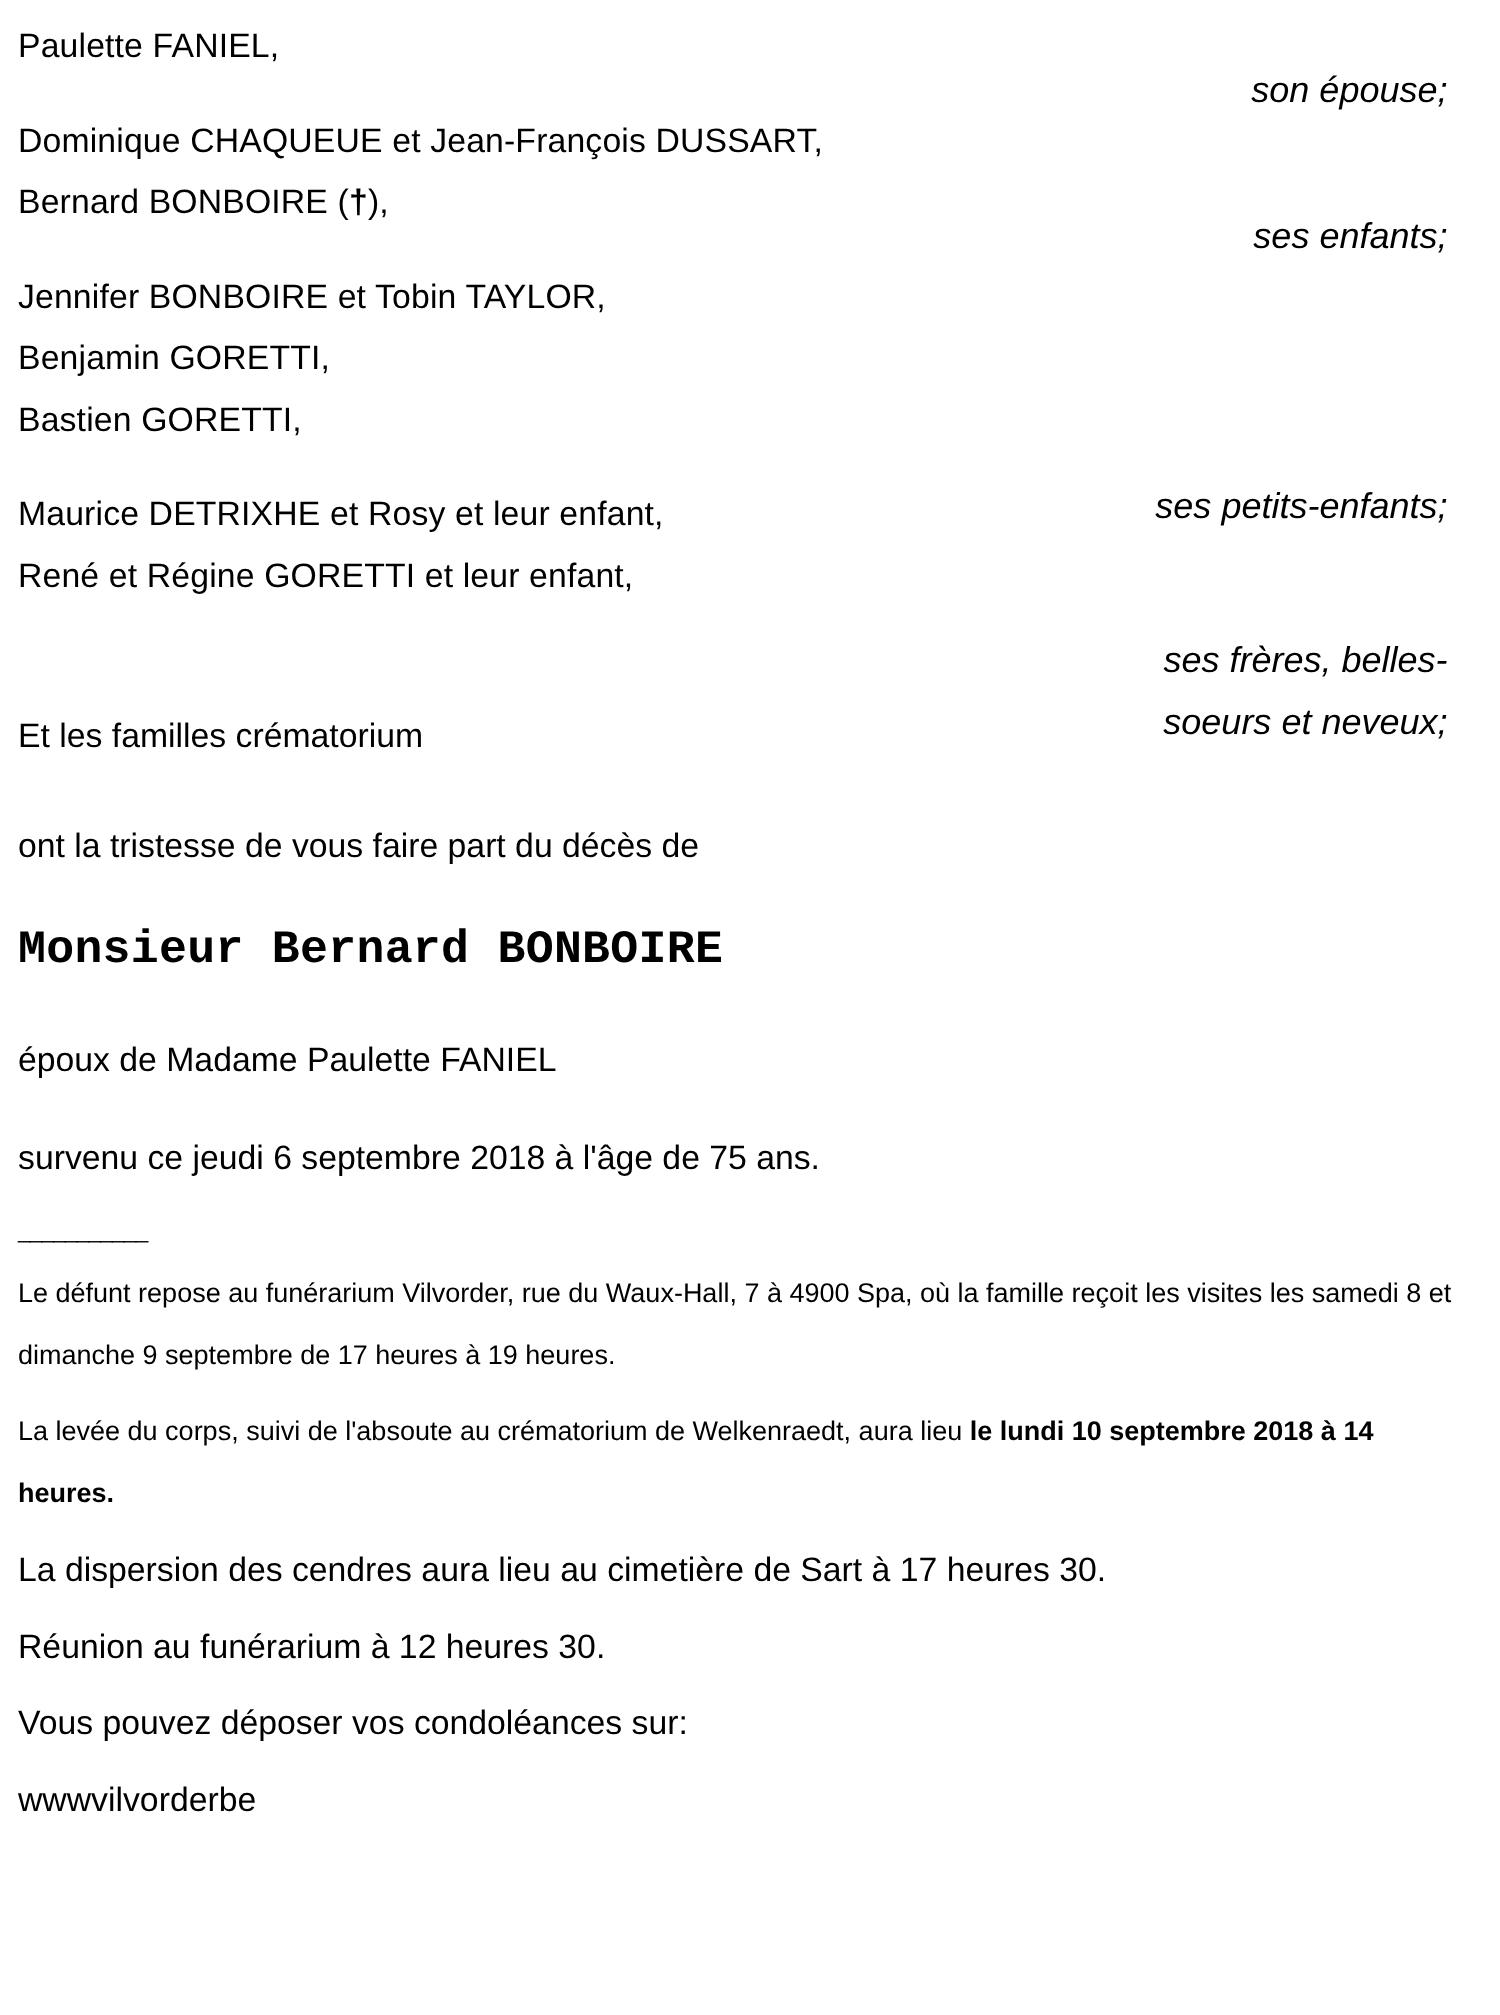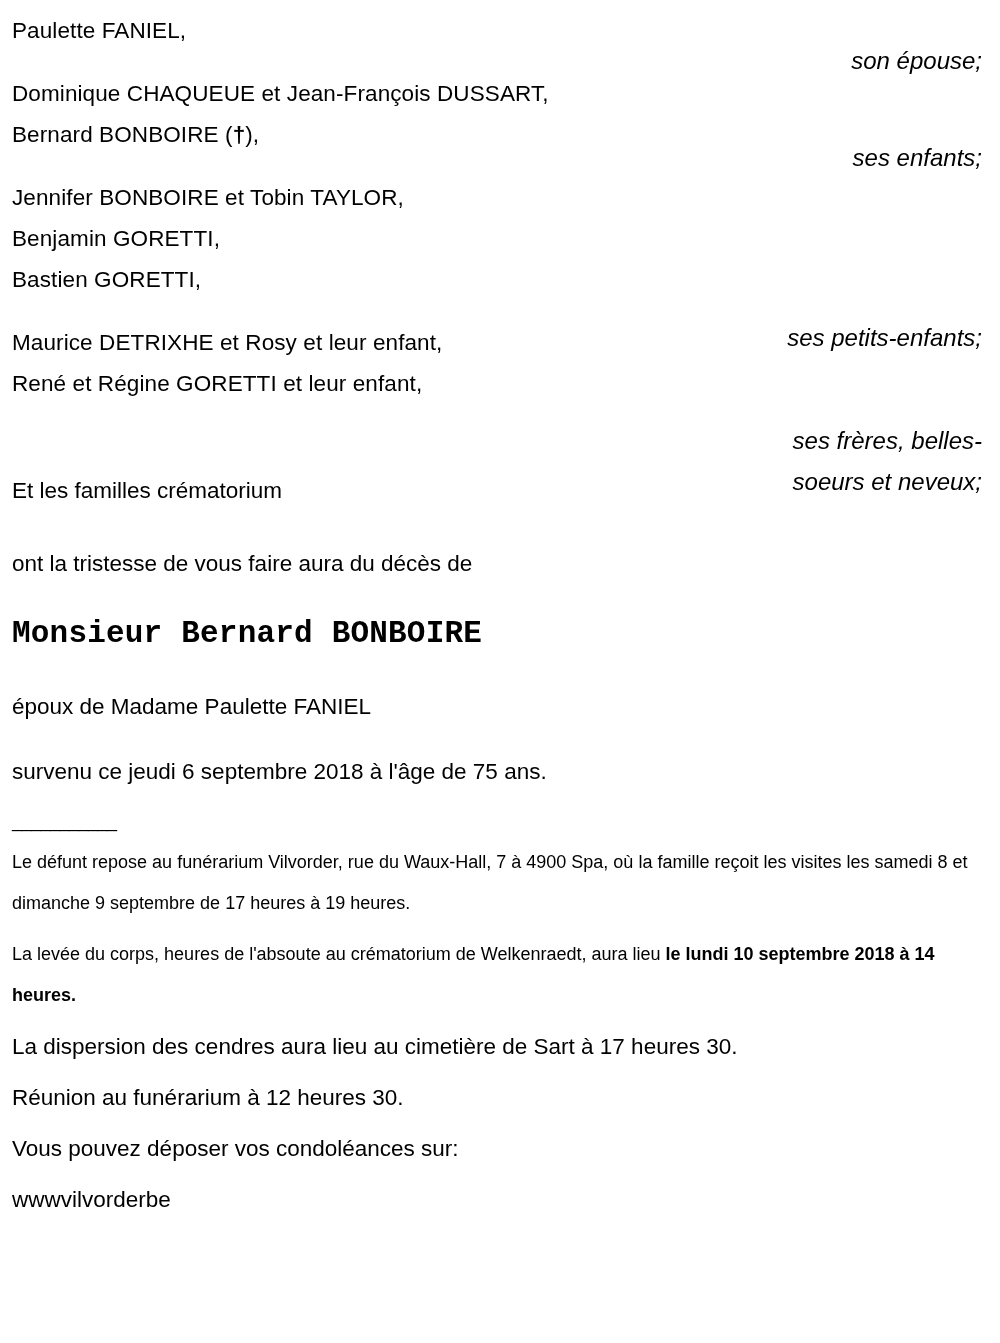--- a/index.html
+++ b/index.html
@@ -13,21 +13,21 @@
     height: 1343px;
     font-family: "Liberation Sans", "DejaVu Sans", sans-serif;
     color: #000000;
     -webkit-font-smoothing: antialiased;
   }
   .notice {
     position: relative;
     width: 1000px;
     height: 1343px;
     box-sizing: border-box;
-    padding: 10px 8px 0 12px;
+    padding: 10px 25px 0 12px;
     overflow: hidden;
   }
 
   
   .relation-block {
     position: relative;
     width: 100%;
   }
   .names {
     width: 620px;
@@ -74,21 +74,21 @@
   .headline {
     font-size: 31px;
     font-weight: 700;
     line-height: 44px;
     letter-spacing: 0.2px;
     font-family: Liberation Mono, monospace;
   }
 
   
   .divider {
-    font-size: 18px;
+    font-size: 15px;
     line-height: 30px;
     letter-spacing: -0.5px;
     height: 30px;
   }
 </style>
 </head>
 <body>
 
 <div class="notice">
 
@@ -128,21 +128,21 @@
 soeurs et neveux;</div>
 
   </div>
 
   <div style="height:66px"></div>
 
   <div class="line">Et les familles crématorium</div>
 
   <div style="height:32px"></div>
 
-  <div class="line">ont la tristesse de vous faire aura du décès de</div>
+  <div class="line">ont la tristesse de vous faire part du décès de</div>
 
   <div style="height:28px"></div>
 
   <div class="headline">Monsieur Bernard BONBOIRE</div>
 
   <div style="height:30px"></div>
 
   <div class="line">époux de Madame Paulette FANIEL</div>
 
   <div style="height:24px"></div>
@@ -152,21 +152,21 @@
   <div style="height:14px"></div>
 
   <div class="divider">___________</div>
 
   <div style="height:6px"></div>
 
   <div class="para">Le défunt repose au funérarium Vilvorder, rue du Waux-Hall, 7 à 4900 Spa, où la famille reçoit les visites les samedi 8 et dimanche 9 septembre de 17 heures à 19 heures.</div>
 
   <div style="height:10px"></div>
 
-  <div class="para"><span>La levée du corps, heures de l'absoute au crématorium de Welkenraedt, aura lieu </span><b>le lundi 10 septembre 2018 à 14 heures.</b></div>
+  <div class="para"><span>La levée du corps, suivi de l'absoute au crématorium de Welkenraedt, aura lieu </span><b>le lundi 10 septembre 2018 à 14 heures.</b></div>
 
   <div style="height:10px"></div>
 
   <div class="line">La dispersion des cendres aura lieu au cimetière de Sart à 17 heures 30.</div>
 
   <div style="height:10px"></div>
 
   <div class="line">Réunion au funérarium à 12 heures 30.</div>
 
   <div style="height:10px"></div>

